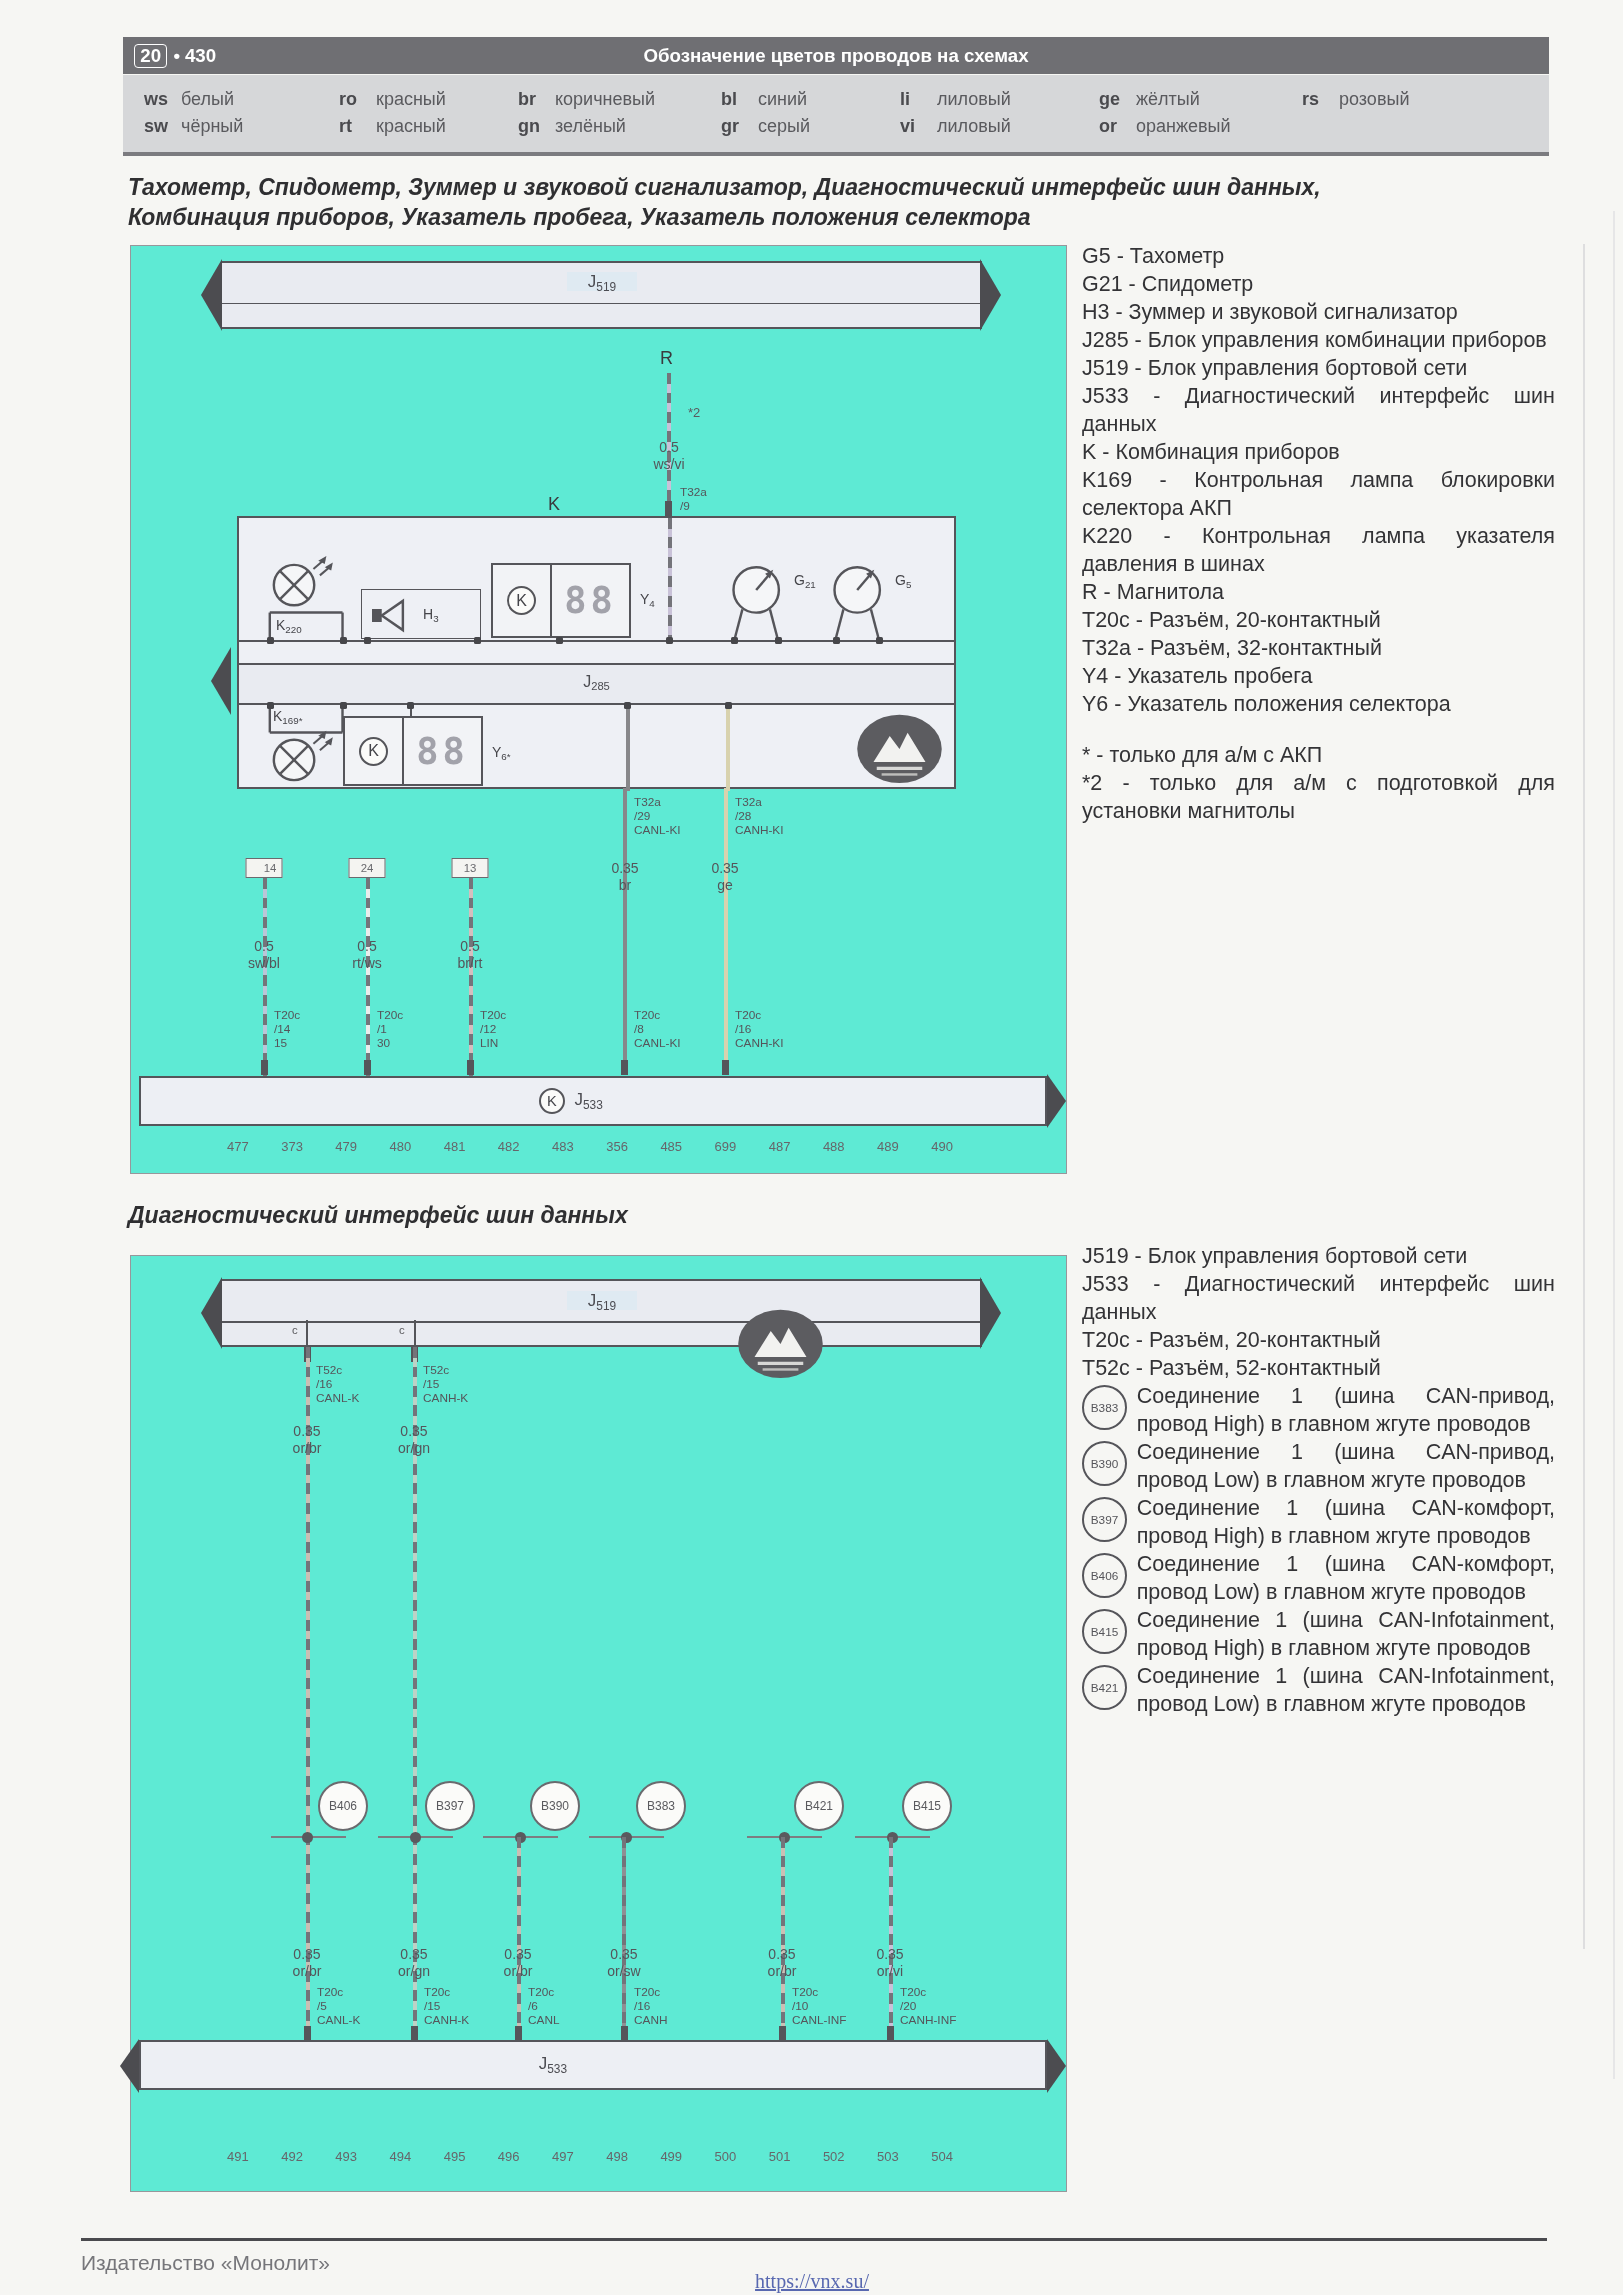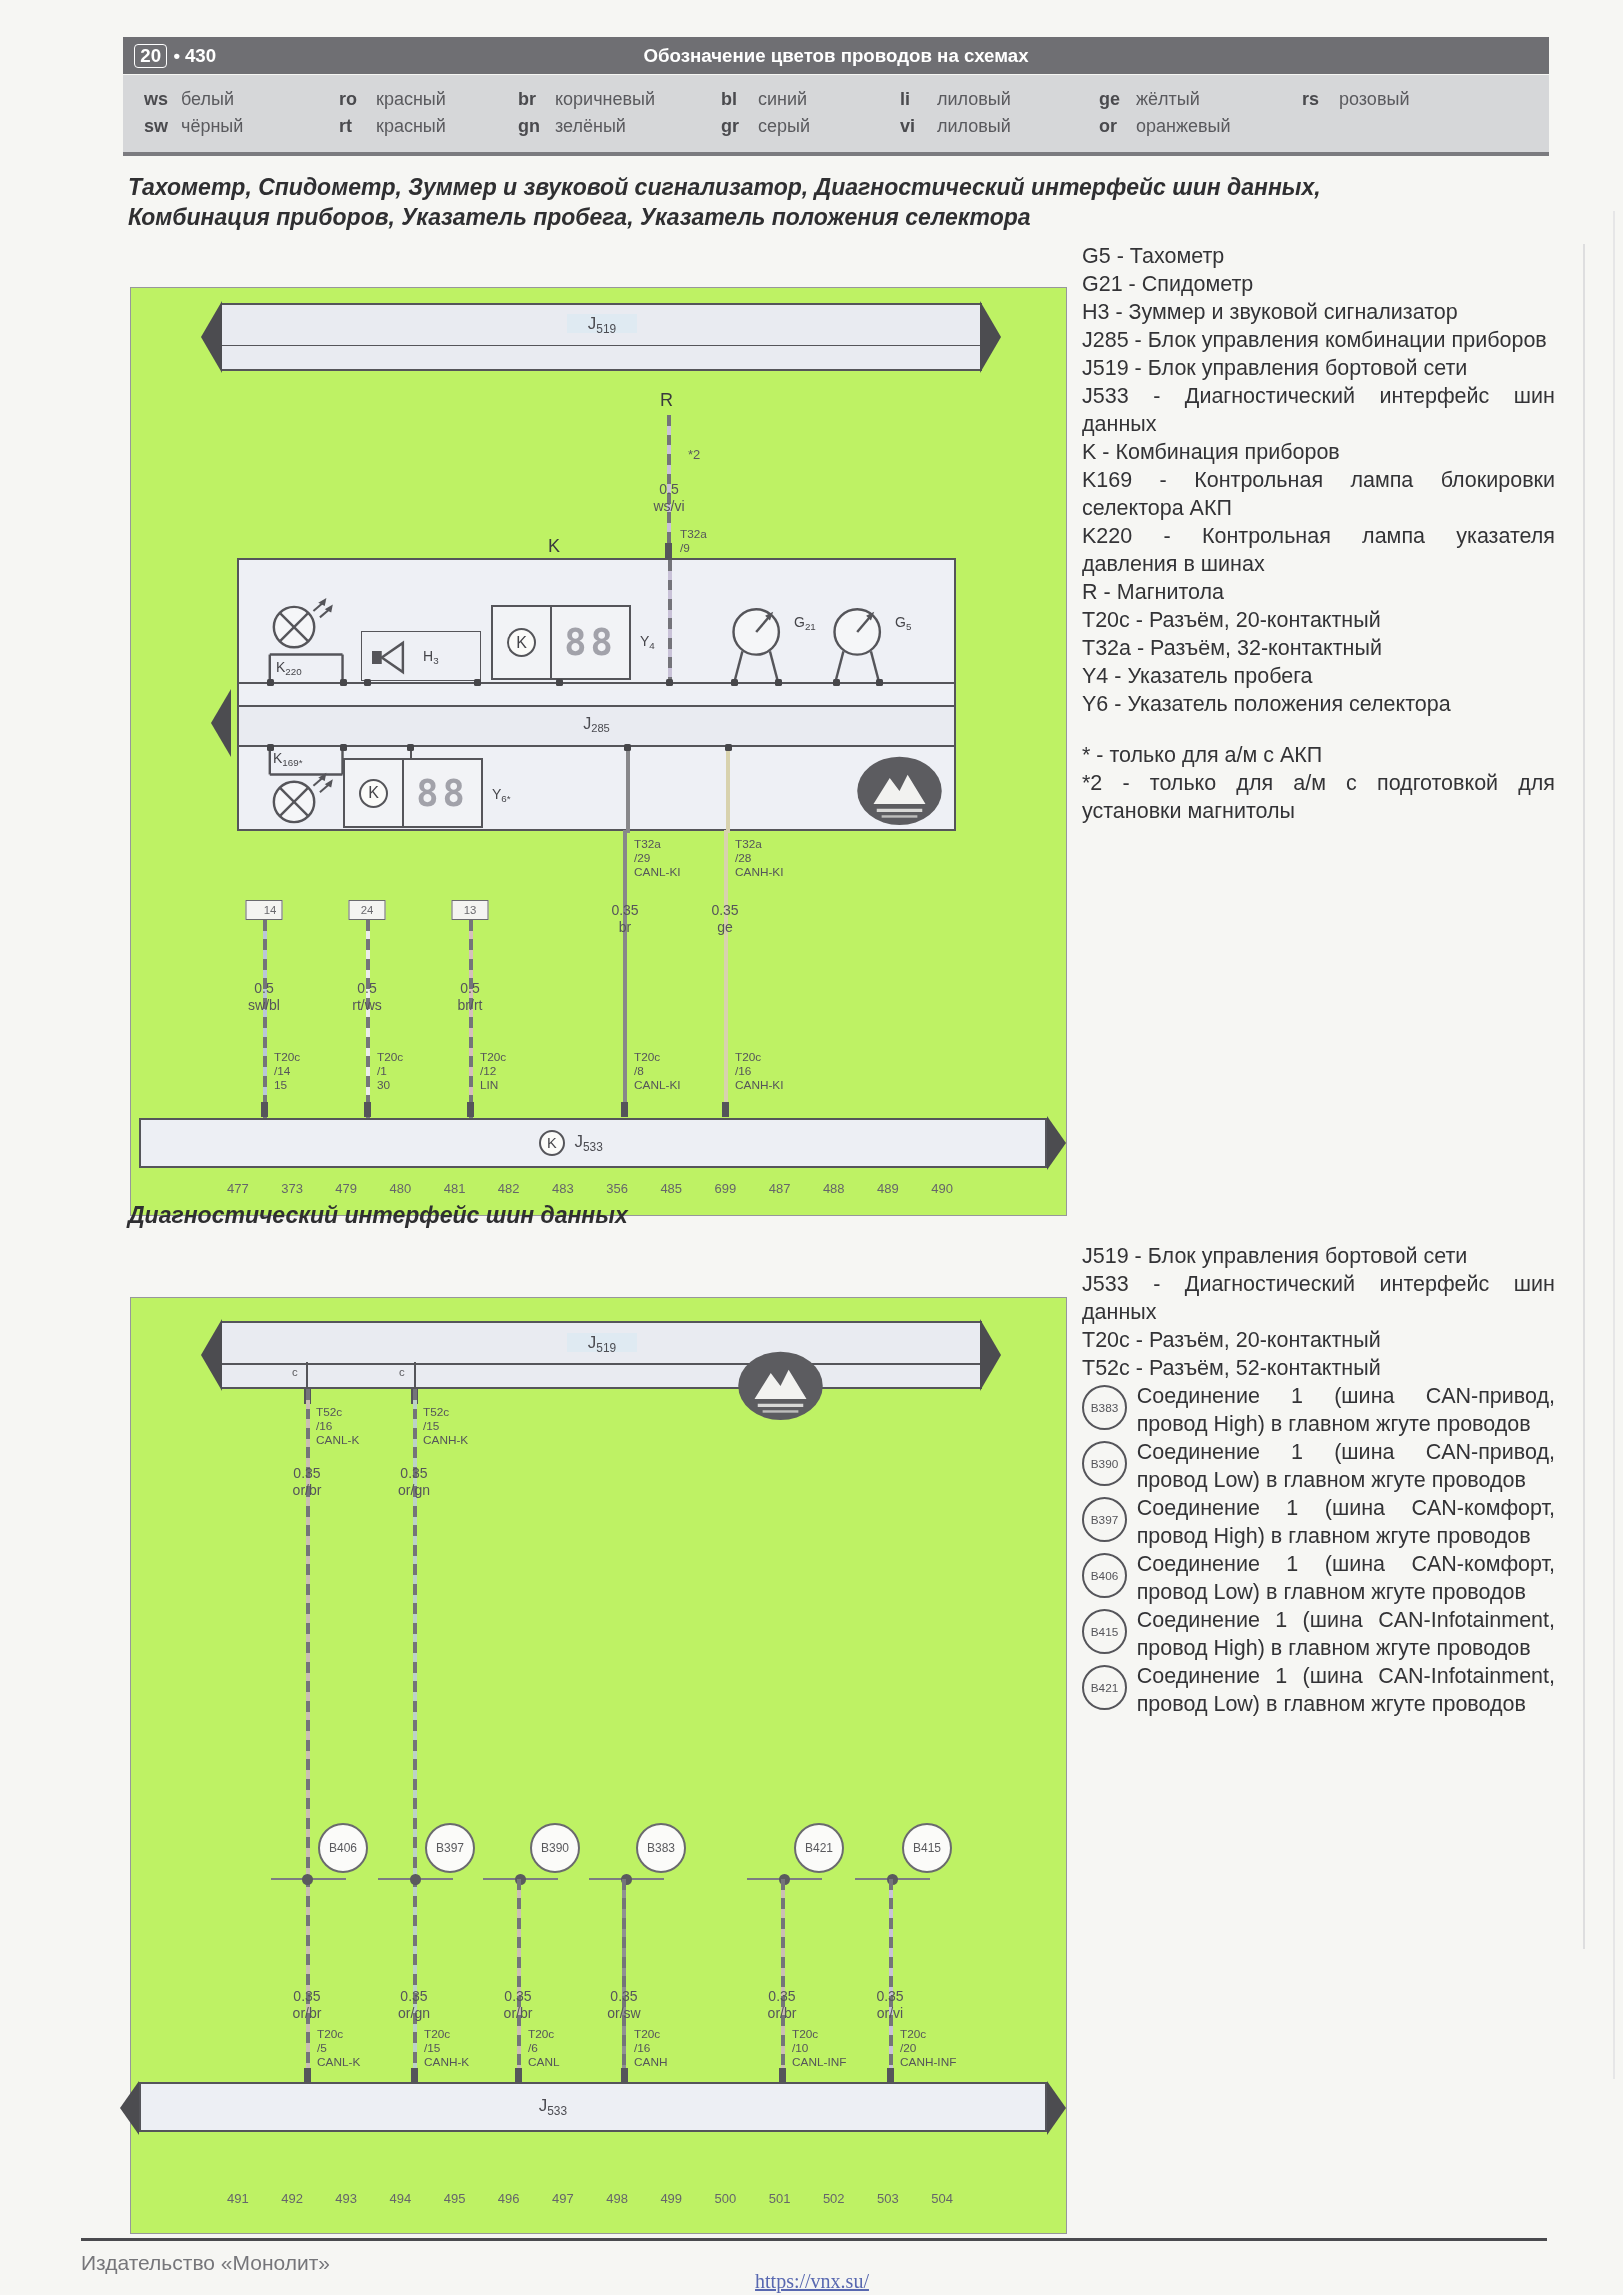--- a/index.html
+++ b/index.html
@@ -16,21 +16,21 @@
   
   .strip{position:absolute;left:123px;top:75px;width:1426px;height:81px;background:#d6d7d9;border-bottom:4px solid #7b7b7f;display:flex;padding-top:11.4px;box-sizing:border-box;}
   .stripcol{display:flex;flex-direction:column;}
   .striprow{display:flex;line-height:27px;font-size:18px;color:#55555a;}
   .ccode{font-weight:bold;width:37px;color:#4a4a4e;}
   .cname{color:#5a5a5e;}
 
   .sectitle{position:absolute;left:128px;width:1275px;font-size:23px;font-weight:bold;font-style:italic;color:#2f2f31;line-height:30px;}
 
   
-  .frame{position:absolute;background:#bef264;border:1.6px solid #97979b;margin-top:42px;}
+  .frame{position:absolute;background:#5eead4;border:1.6px solid #97979b;}
 
   
   .busband{position:absolute;background:#e9ebf1;border-top:2.4px solid #55555a;border-bottom:2.4px solid #55555a;box-sizing:border-box;}
   .busdiv{position:absolute;left:0;right:0;height:1.6px;background:#55555a;}
   .buslabel{position:absolute;text-align:center;font-size:17px;color:#4c4c52;}
   .buslabel .hl{background:#dfeaf2;padding:0 21px;}
   .busflat{position:absolute;background:#edeff4;border:2px solid #55555a;box-sizing:border-box;display:flex;align-items:center;}
   .busflat .lblwrap{position:absolute;left:44%;display:flex;align-items:center;gap:9.7px;font-size:17px;color:#4c4c52;}
 
   .arr{position:absolute;width:0;height:0;border-style:solid;border-color:transparent;}

